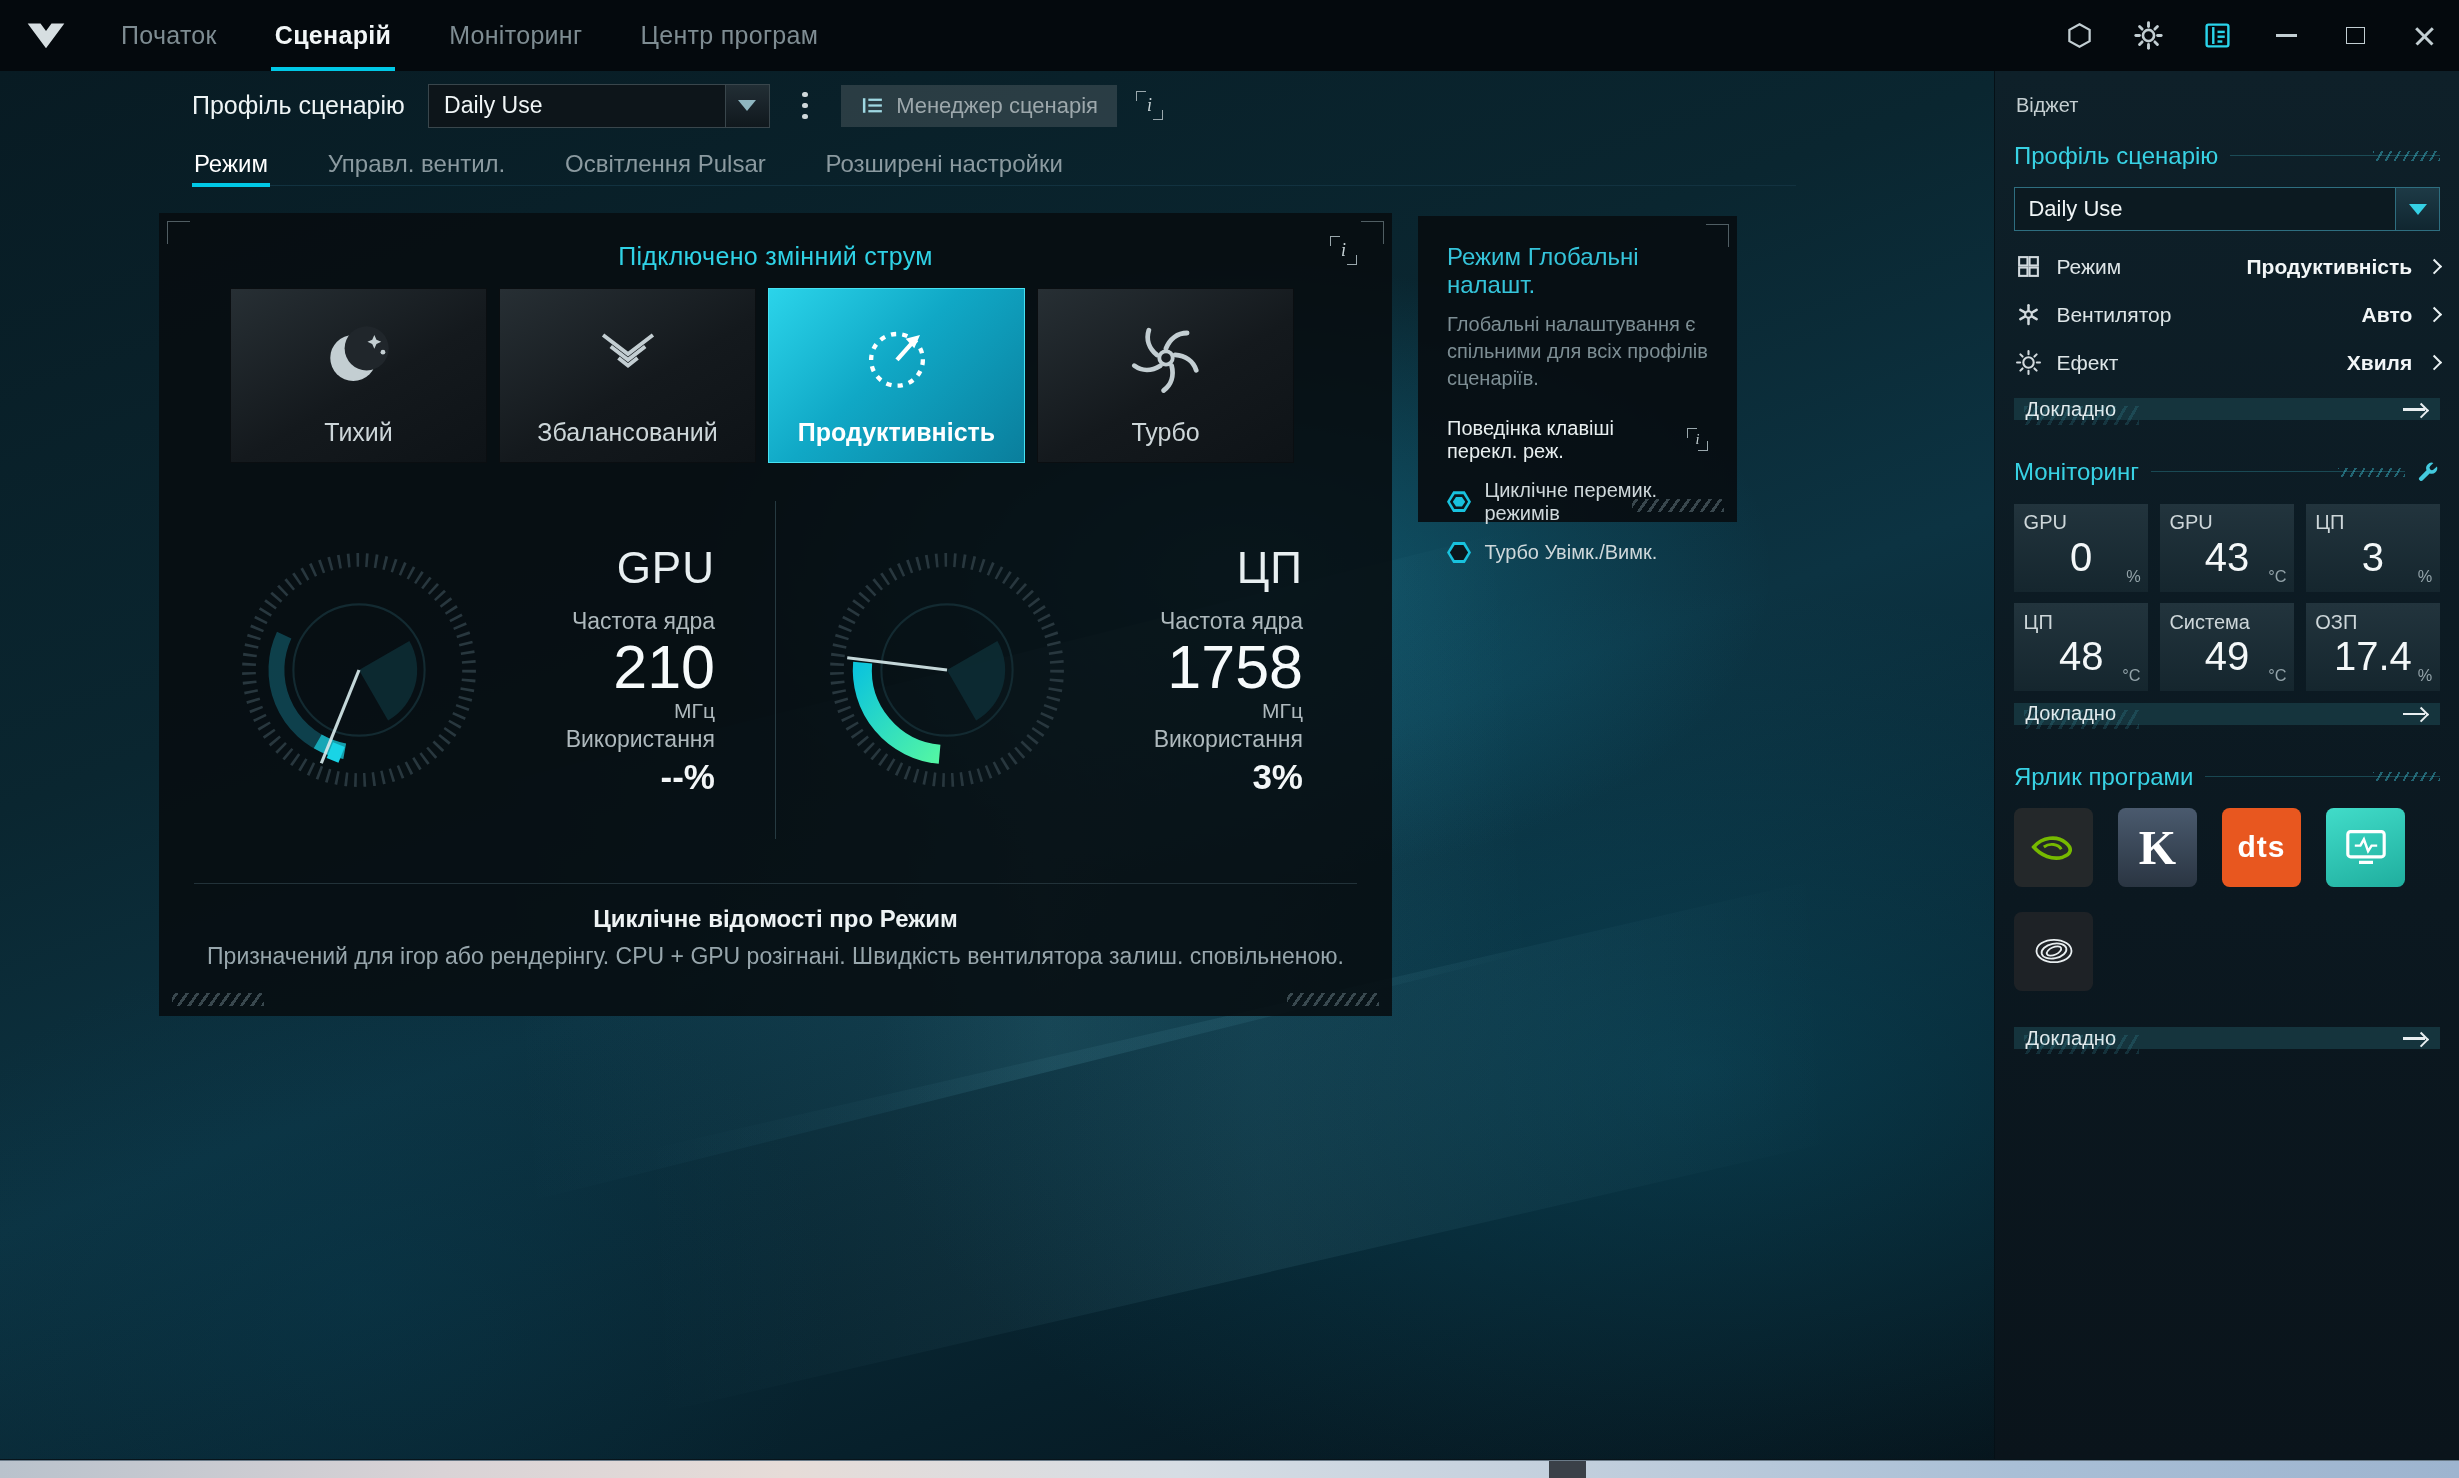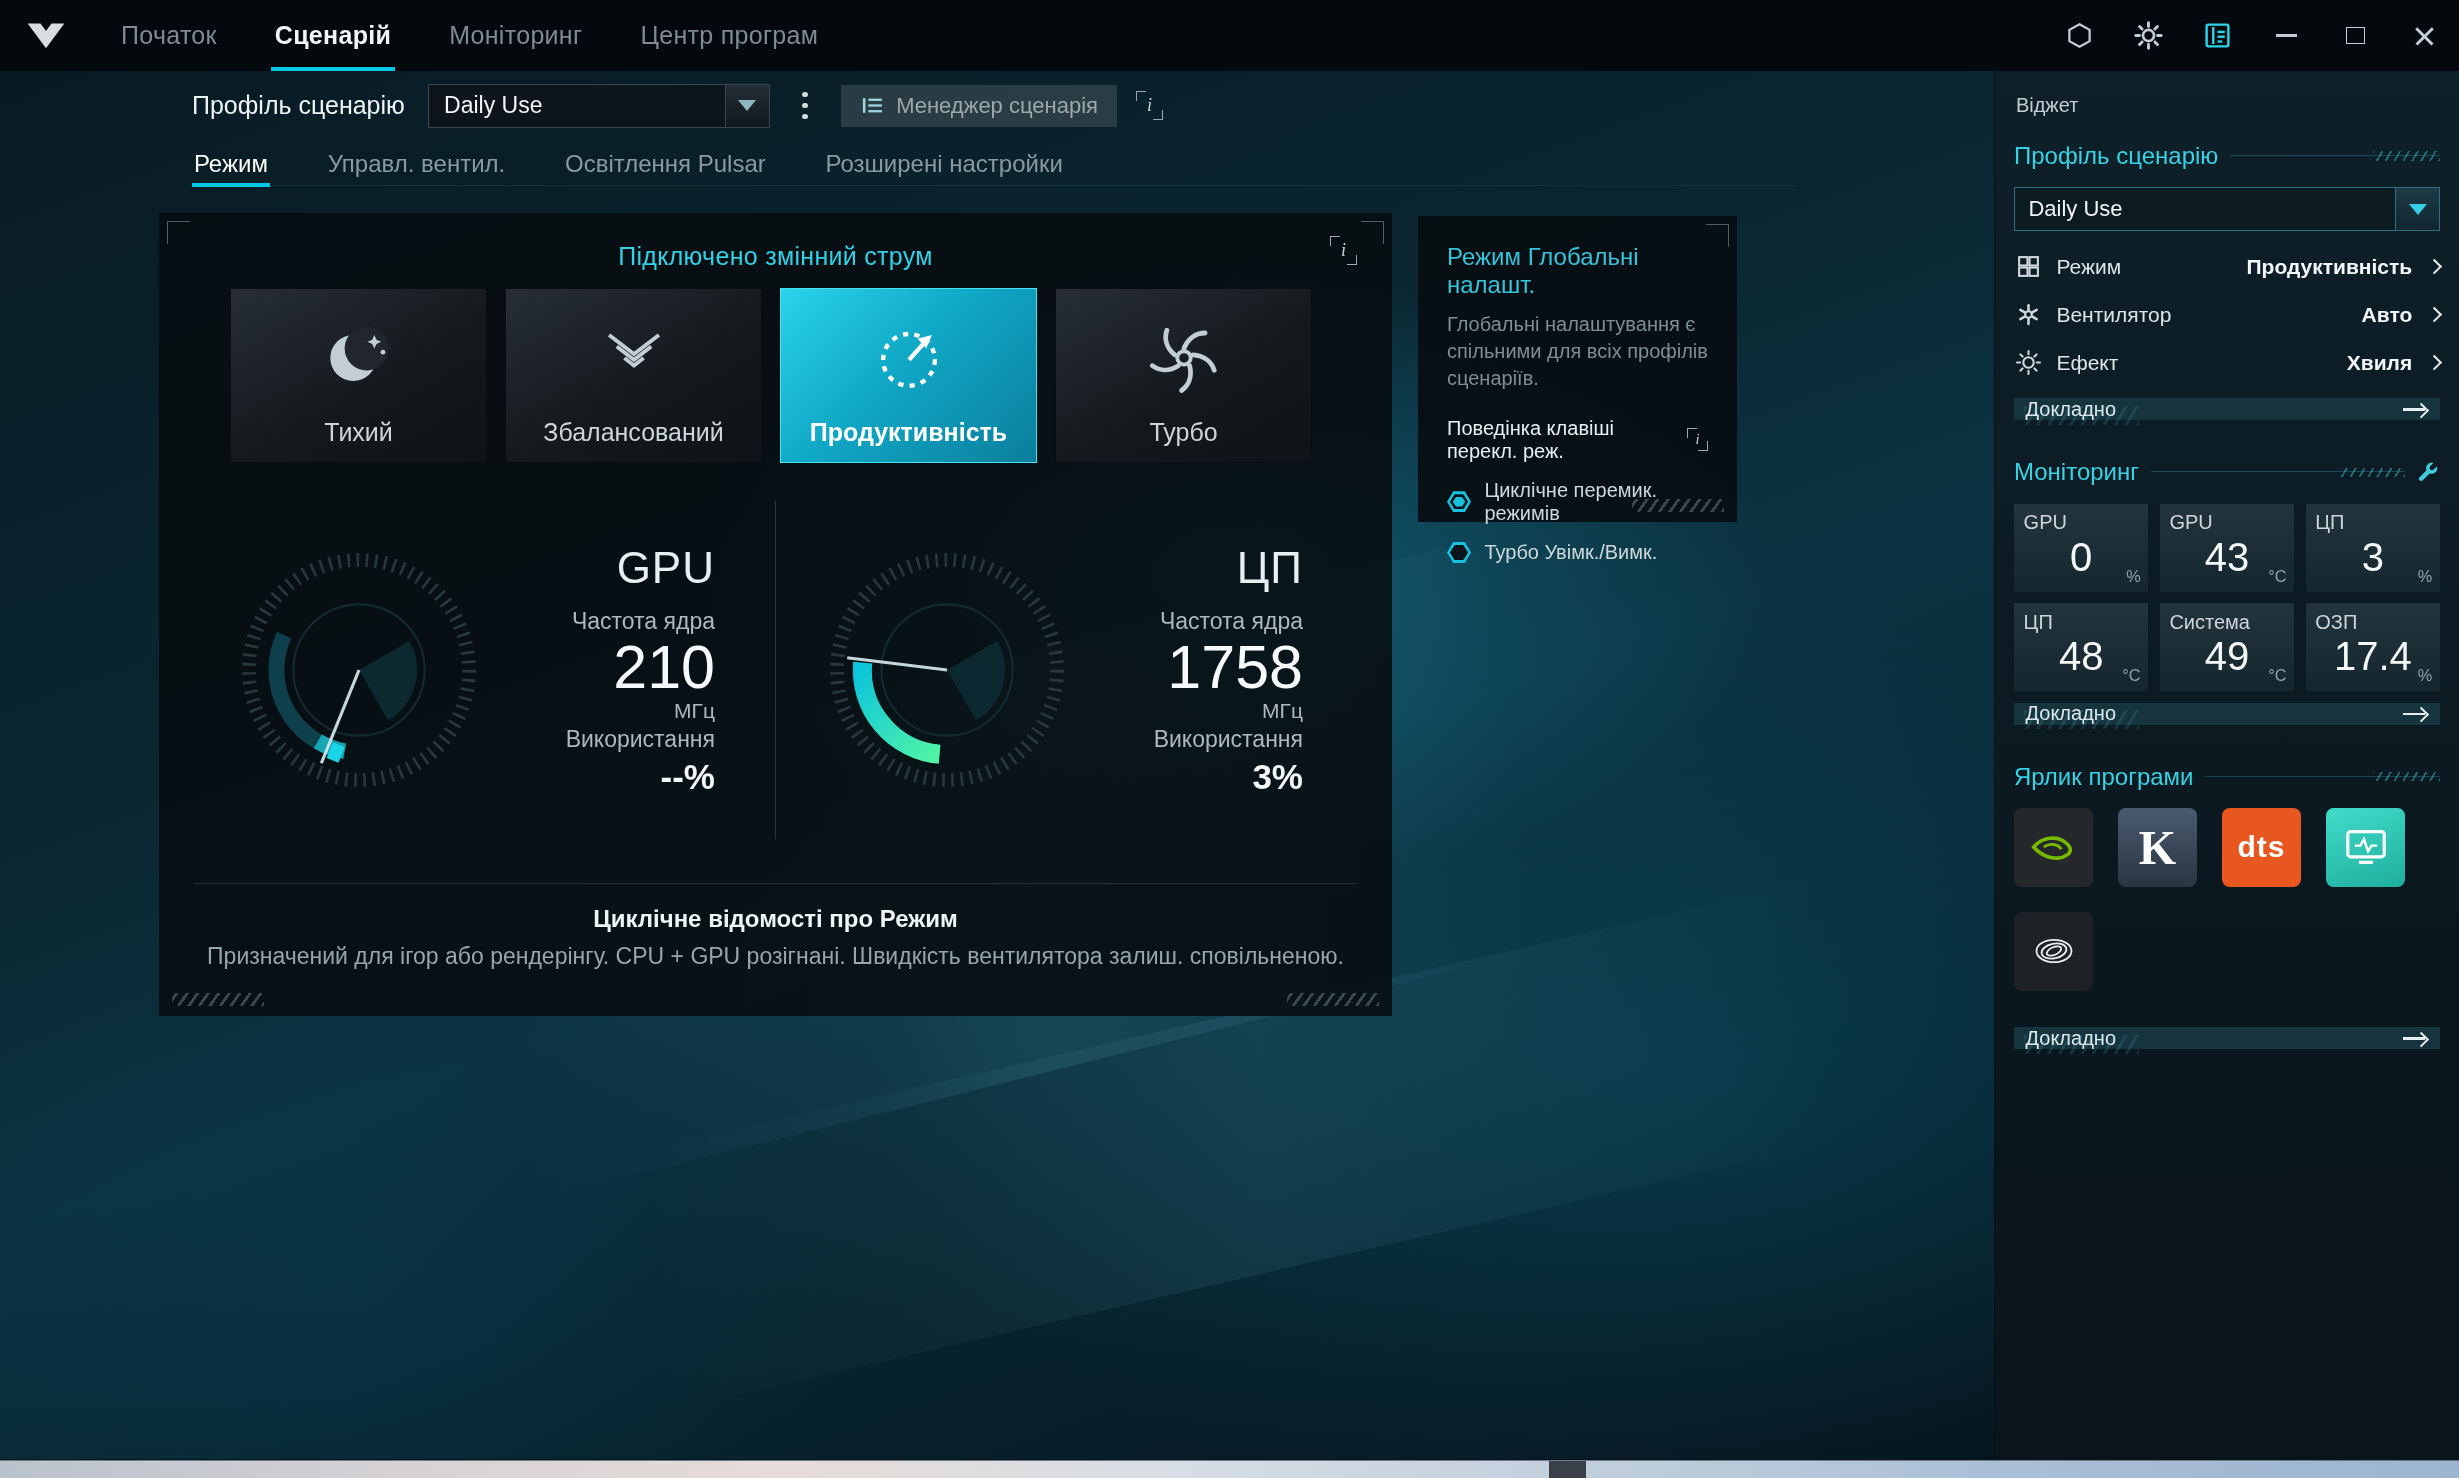--- a/index.html
+++ b/index.html
@@ -60,21 +60,21 @@
   .mode-panel { position:absolute; top:142px; left:159px; width:1233px; height:803px; background:rgba(7,12,16,.88); }
   .corner { position:absolute; width:23px; height:23px; pointer-events:none; }
   .c-tl { top:7.7px; left:7.7px; border-top:1.9px solid rgba(170,190,198,.45); border-left:1.9px solid rgba(170,190,198,.45); }
   .c-tr { top:7.7px; right:7.7px; border-top:1.9px solid rgba(170,190,198,.45); border-right:1.9px solid rgba(170,190,198,.45); }
   .hatch { background:repeating-linear-gradient(-55deg, rgba(150,175,184,.35) 0 2.9px, transparent 2.9px 8.6px); pointer-events:none; }
   .hatch-bl { position:absolute; left:13.4px; bottom:9.6px; width:92px; height:13.4px; }
   .hatch-br { position:absolute; right:13.4px; bottom:9.6px; width:92px; height:13.4px; }
   .power-status { position:absolute; top:29px; left:0; width:100%; text-align:center; font-size:25px; color:#2fd2e6; letter-spacing:0.3px; }
   .panel-info { position:absolute; top:23px; right:35px; }
 
-  .modes { position:absolute; top:75px; left:71px; display:flex; gap:18px; }
+  .modes { position:absolute; top:75px; left:71px; display:flex; gap:12px; }
   .mode-card { width:257px; height:175px; background:linear-gradient(150deg,#272f34 0%,#14191d 55%,#0e1317 100%); border:1px solid #0a0e11; display:flex; flex-direction:column; align-items:center; justify-content:flex-end; padding-bottom:15.4px; cursor:pointer; position:relative; }
   .mode-card .micon { position:absolute; top:21px; left:0; right:0; display:flex; justify-content:center; }
   .mode-card .mlabel { font-size:25px; color:#cdd6d9; }
   .mode-card.selected { background:linear-gradient(135deg,#2bd4ea 0%,#10a8c6 45%,#0a7e9c 100%); border:1px solid #46e2f2; }
   .mode-card.selected .mlabel { color:#fff; font-weight:bold; }
 
   
   .gauges { position:absolute; top:288px; left:29px; right:29px; height:338px; display:flex; }
   .gauge-half { flex:1; display:flex; align-items:center; }
   .gauge-half + .gauge-half { border-left:1px solid #263a41; }

